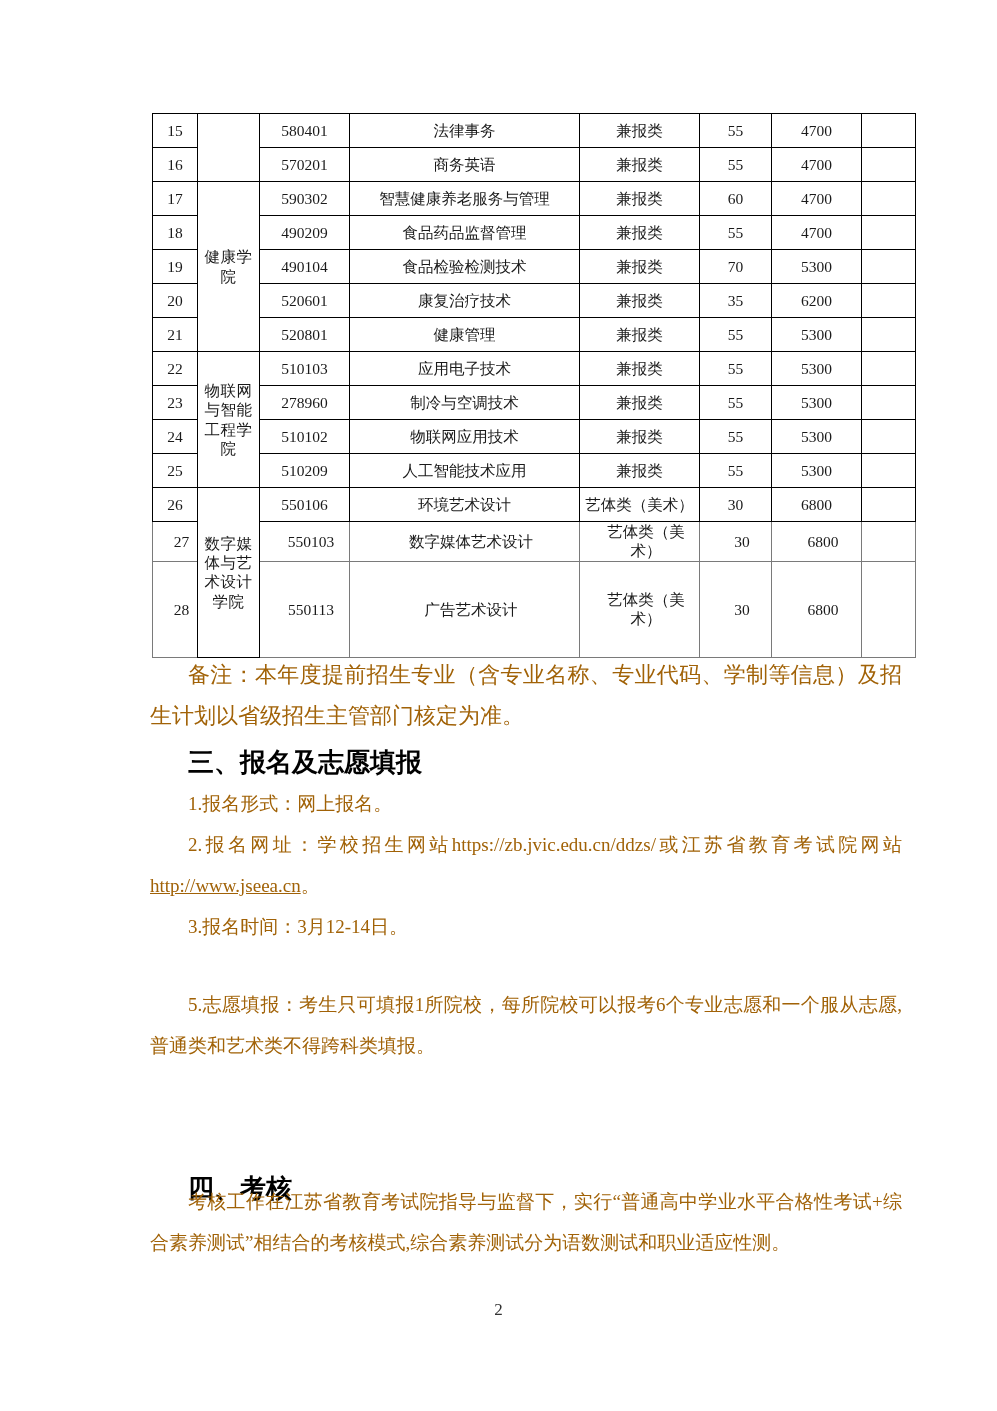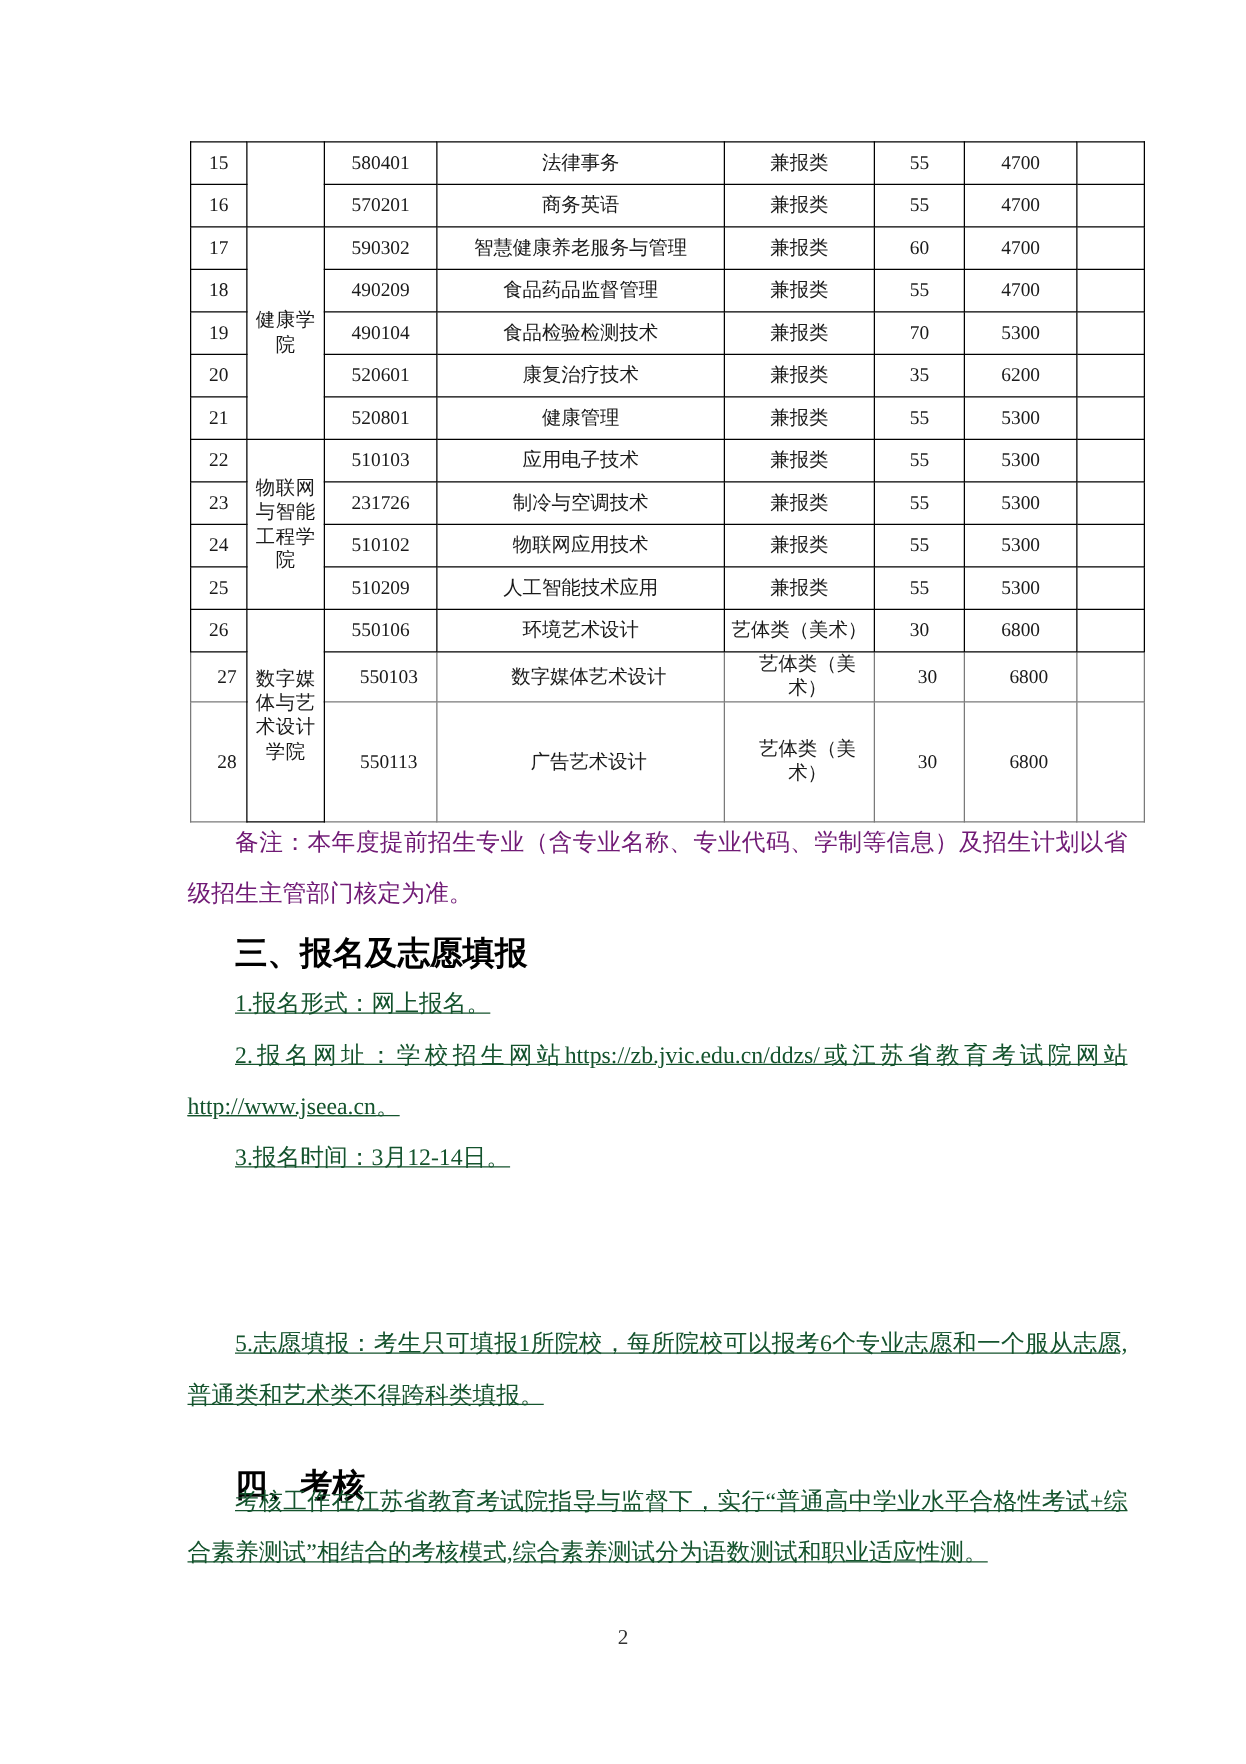--- a/index.html
+++ b/index.html
@@ -60,23 +60,23 @@
     letter-spacing: 0.5px;
   }
   .thin-row td { border-color: #7a7a7a; padding-left: 13px; }
 
   
   .note {
     position: absolute;
     left: 150px;
     top: 654px;
     width: 752px;
-    font-size: 19px;
+    font-size: 22px;
     line-height: 41px;
-    color: #701a75;
+    color: #a16207;
     text-indent: 38px;
     text-align: justify;
     font-family: "Liberation Serif", "DejaVu Serif", serif;
   }
 
   .heading {
     position: absolute;
     left: 150px;
     width: 752px;
     font-size: 26px;
@@ -89,29 +89,28 @@
   .h-four  { top: 1168px; }
 
   .para {
     position: absolute;
     left: 150px;
     width: 752px;
     font-size: 19px;
     line-height: 41px;
     text-align: justify;
     text-justify: inter-character;
-    color: #14532d;
+    color: #a16207;
     text-indent: 38px;
-    text-decoration: underline;
   }
   .p1 { top: 783px; }
   .p2 { top: 824px; }
   .p3 { top: 906px; }
   .p4 { top: 947px; }
-  .p5 { top: 1055px; }
+  .p5 { top: 984px; }
   .p6 { top: 1181px; }
 
   .ulink { text-decoration: underline; }
 
   .pagenum {
     position: absolute;
     left: 0;
     top: 1300px;
     width: 997px;
     text-align: center;
@@ -209,21 +208,21 @@
         <td class="college-cell" rowspan="4">物联网与智能工程学院</td>
         <td>510103</td>
         <td>应用电子技术</td>
         <td>兼报类</td>
         <td>55</td>
         <td>5300</td>
         <td></td>
       </tr>
       <tr class="r-std">
         <td>23</td>
-        <td>231726</td>
+        <td>278960</td>
         <td>制冷与空调技术</td>
         <td>兼报类</td>
         <td>55</td>
         <td>5300</td>
         <td></td>
       </tr>
       <tr class="r-std">
         <td>24</td>
         <td>510102</td>
         <td>物联网应用技术</td>

